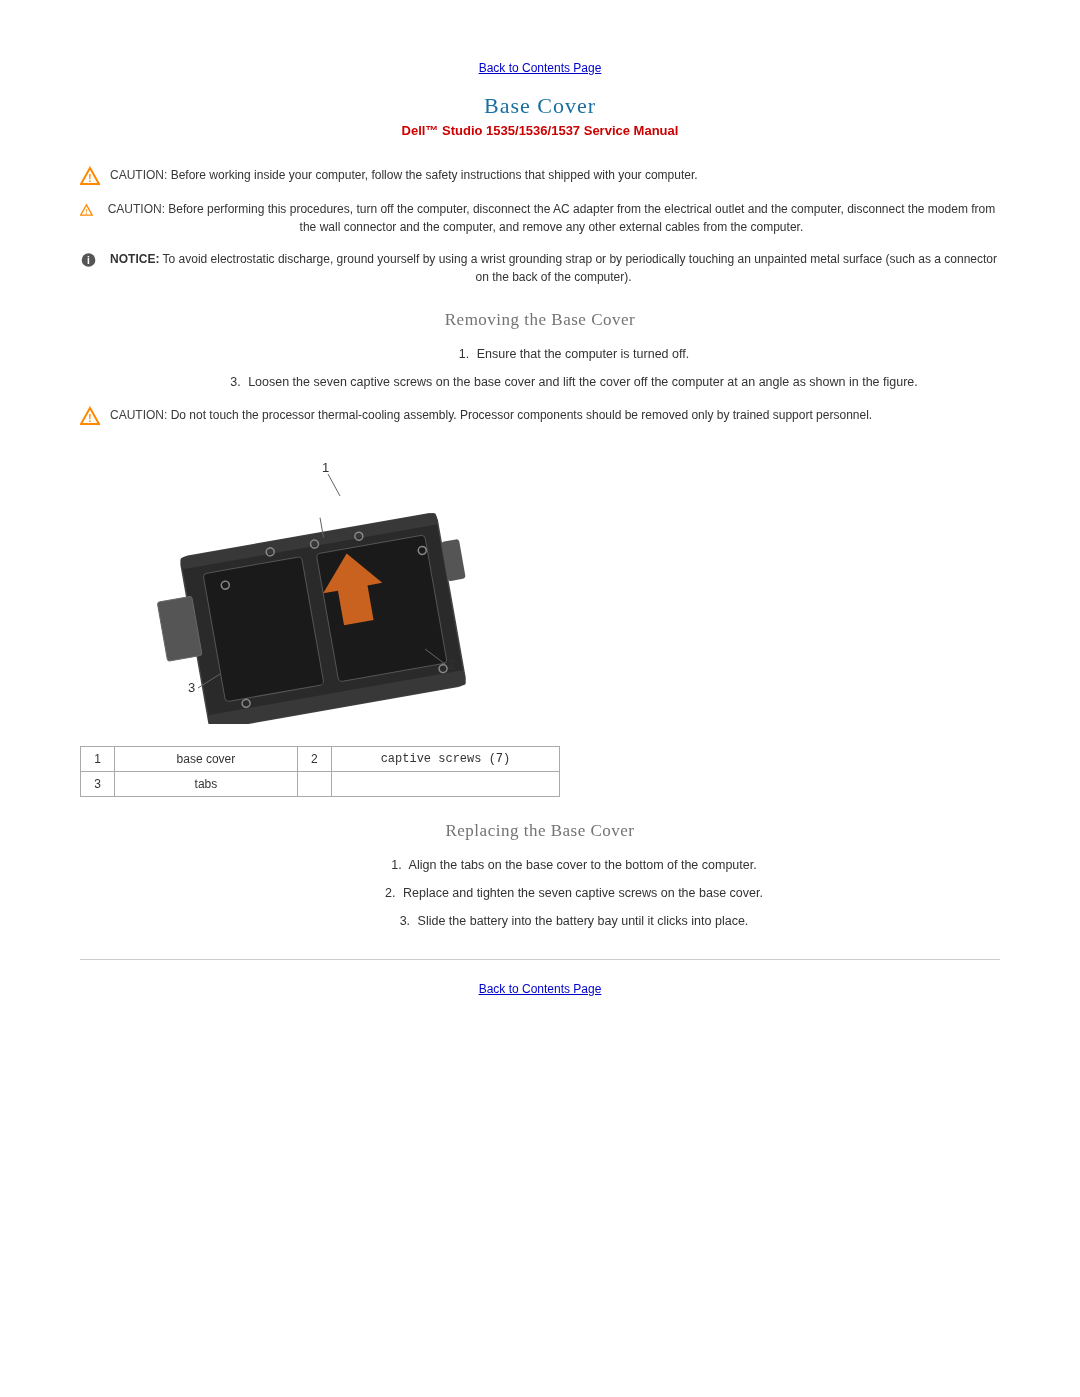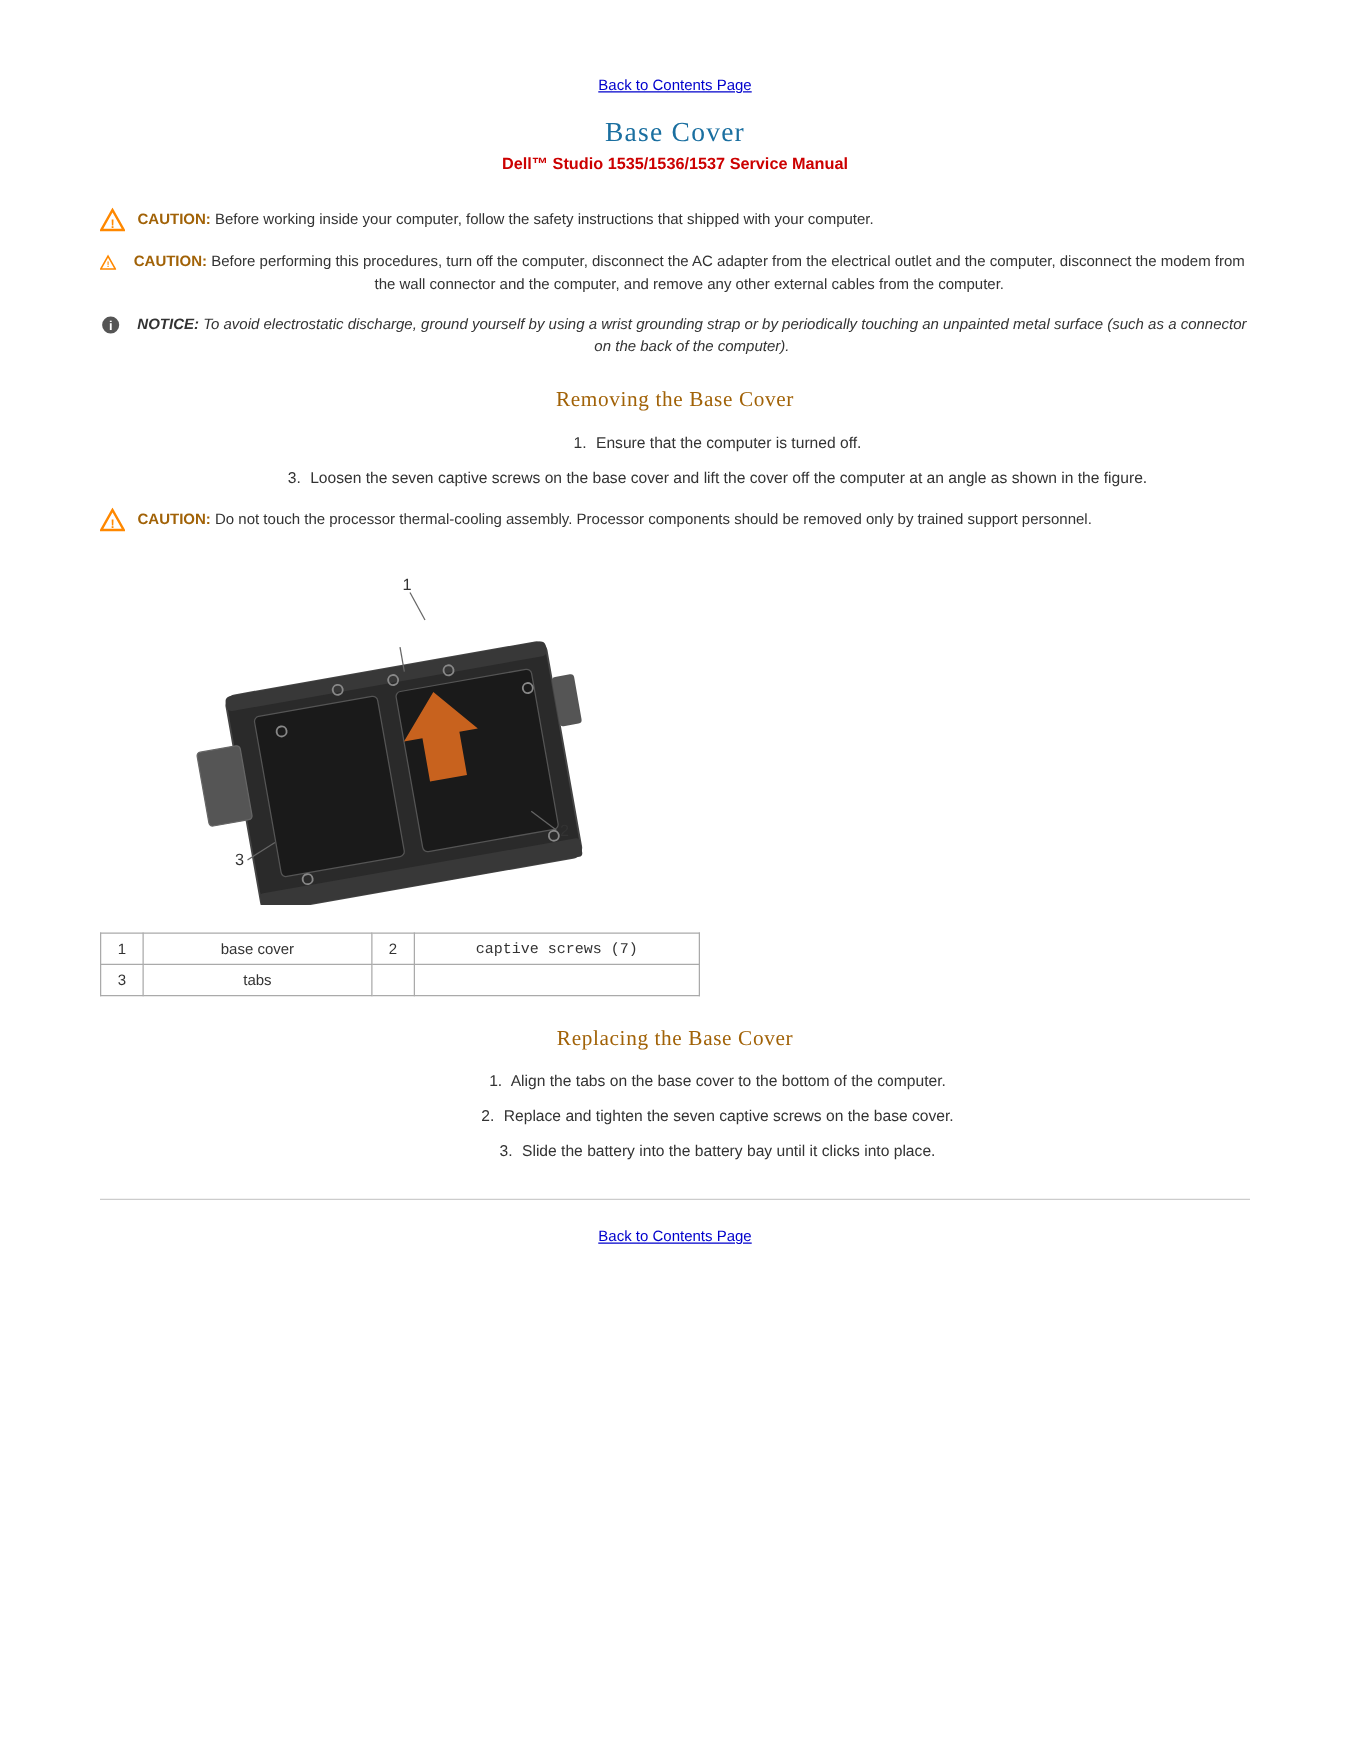--- a/index.html
+++ b/index.html
@@ -43,42 +43,41 @@
       align-items: flex-start;
       margin-bottom: 14px;
       gap: 10px;
     }
     .caution-text {
       font-size: 12px;
       color: #333;
       line-height: 1.5;
     }
     .caution-text .label-caution {
-      font-weight: bold;
-      color: #a16207;
+      font-weight: normal;
+      color: #404040;
       margin-top: 10px;
     }
     .notice-block {
       display: flex;
       align-items: flex-start;
       margin-bottom: 18px;
       gap: 10px;
     }
     .notice-text {
       font-size: 12px;
       color: #333;
       line-height: 1.5;
-      font-style: italic;
     }
     .notice-text .label-notice {
       font-weight: bold;
     }
     .section-title {
       font-size: 17px;
-      color: #a16207;
+      color: #737373;
       font-family: Georgia, serif;
       font-weight: normal;
       letter-spacing: 0.5px;
       margin: 24px 0 14px 0;
       border-bottom: none;
     }
     .steps-list {
       list-style: none;
       margin-left: 20px;
       margin-bottom: 14px;

